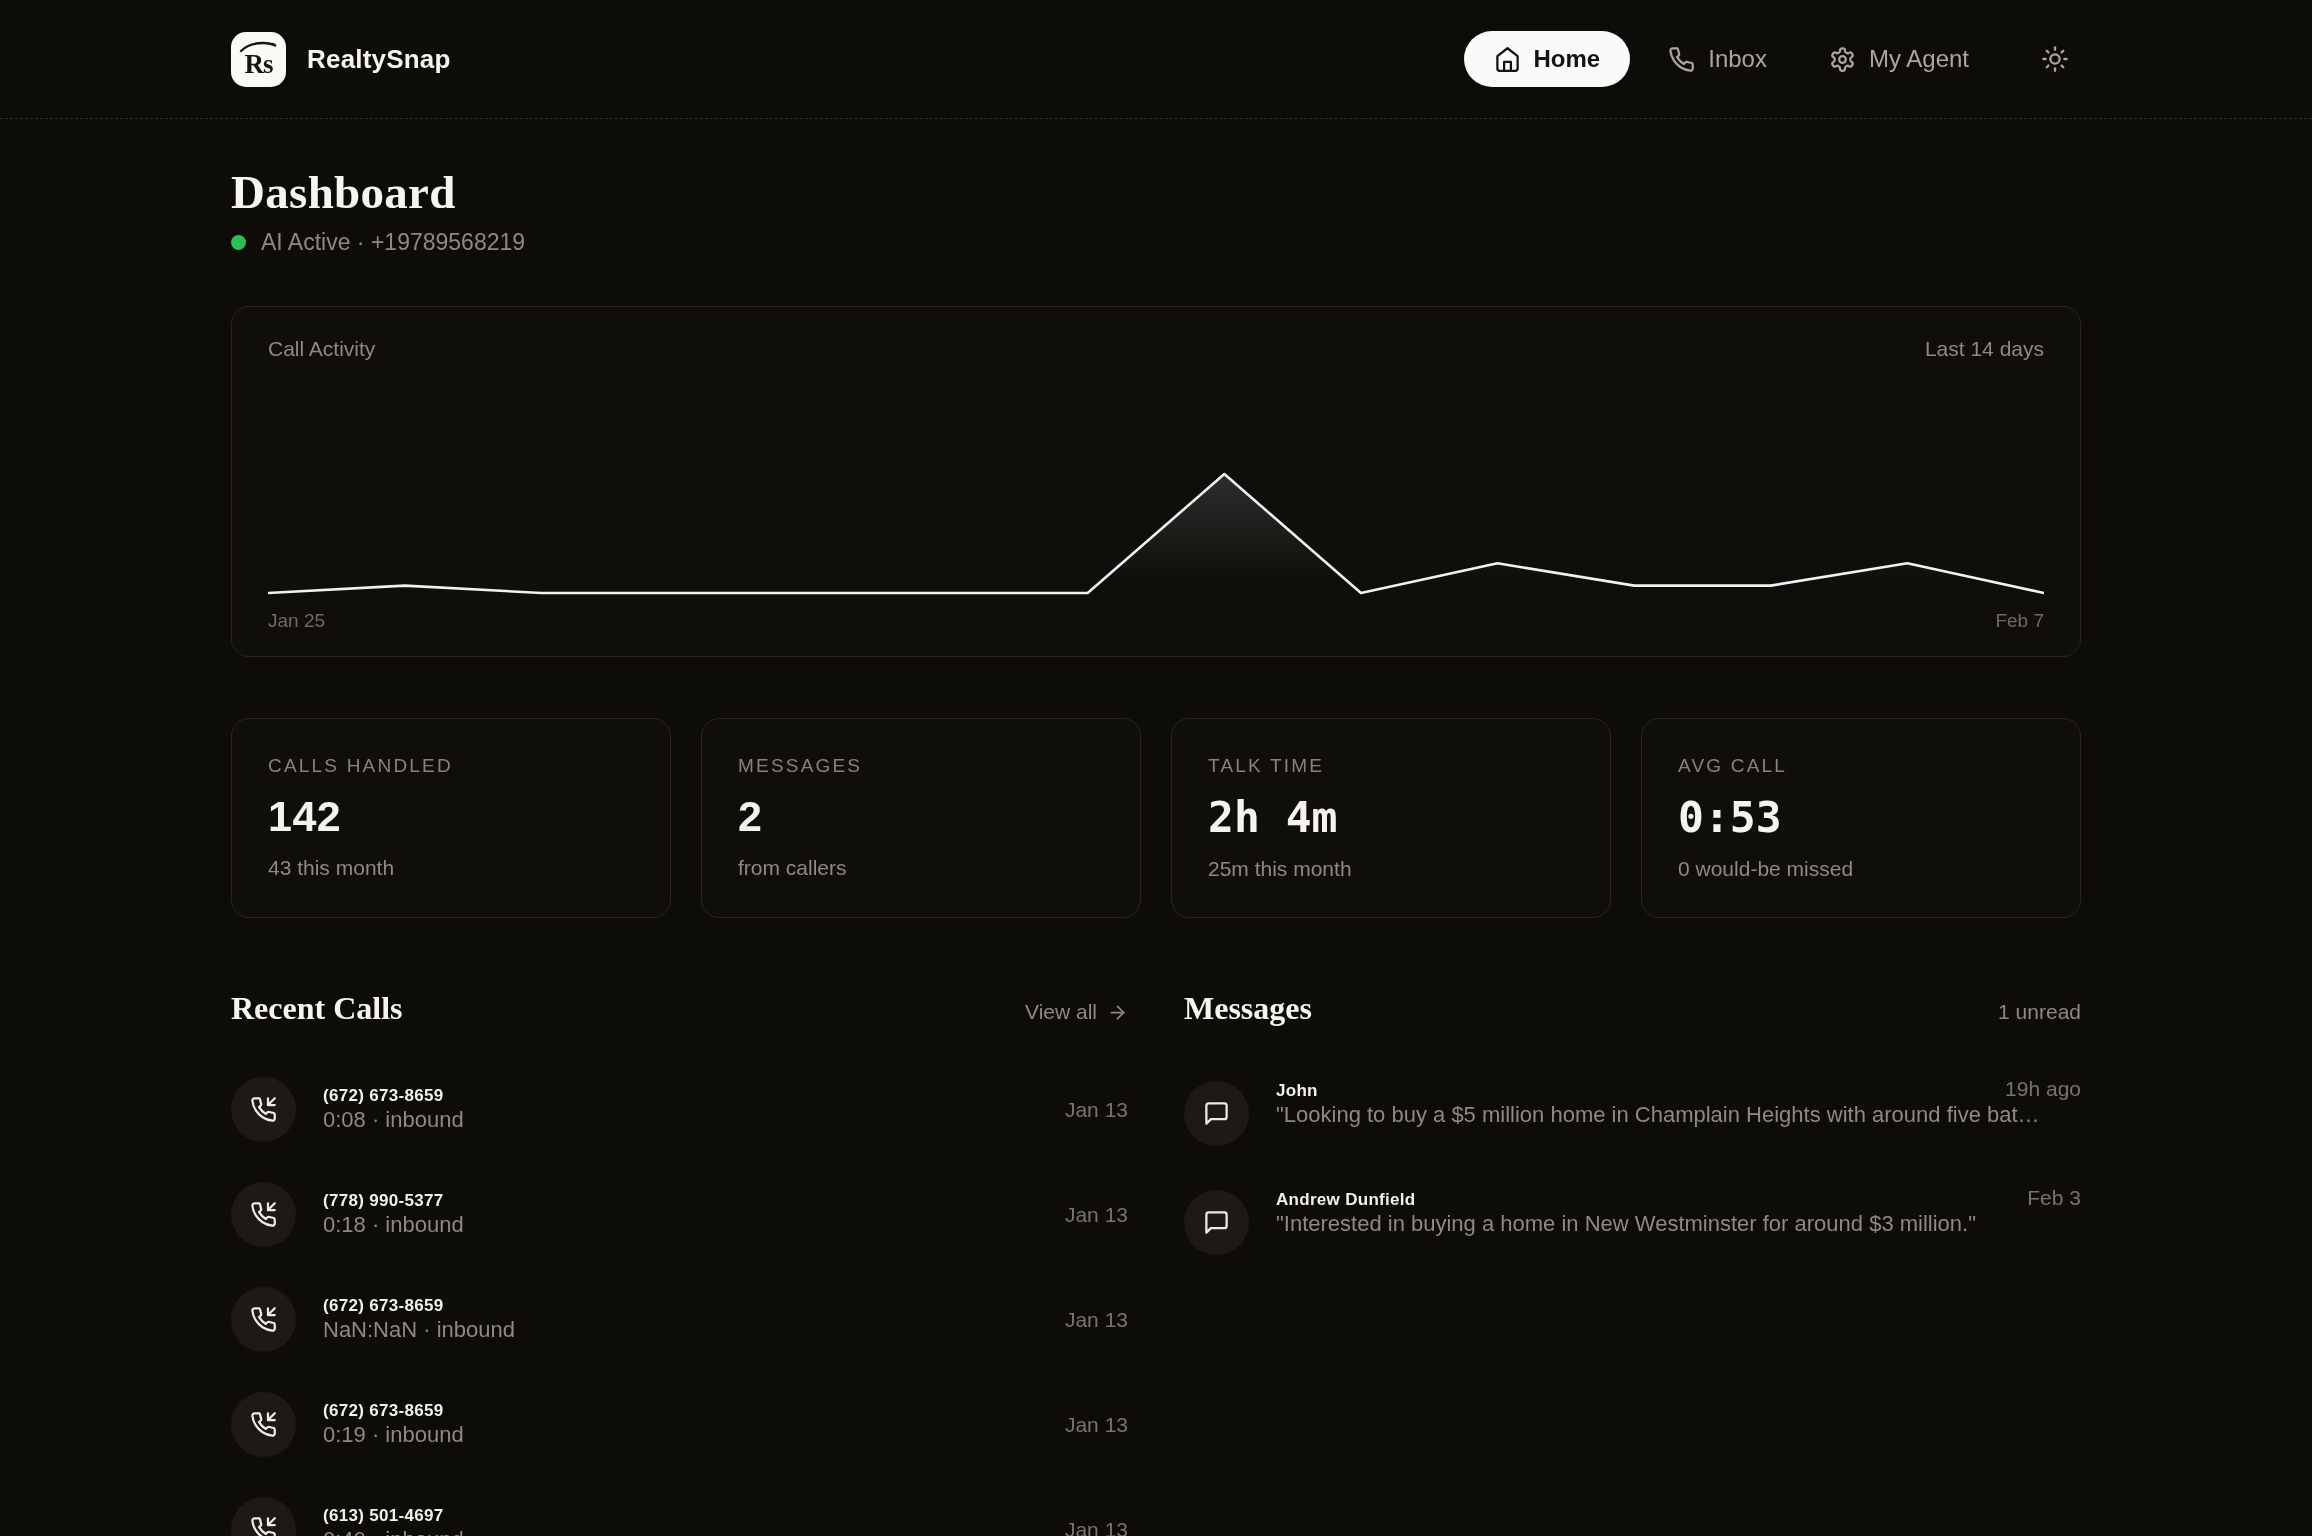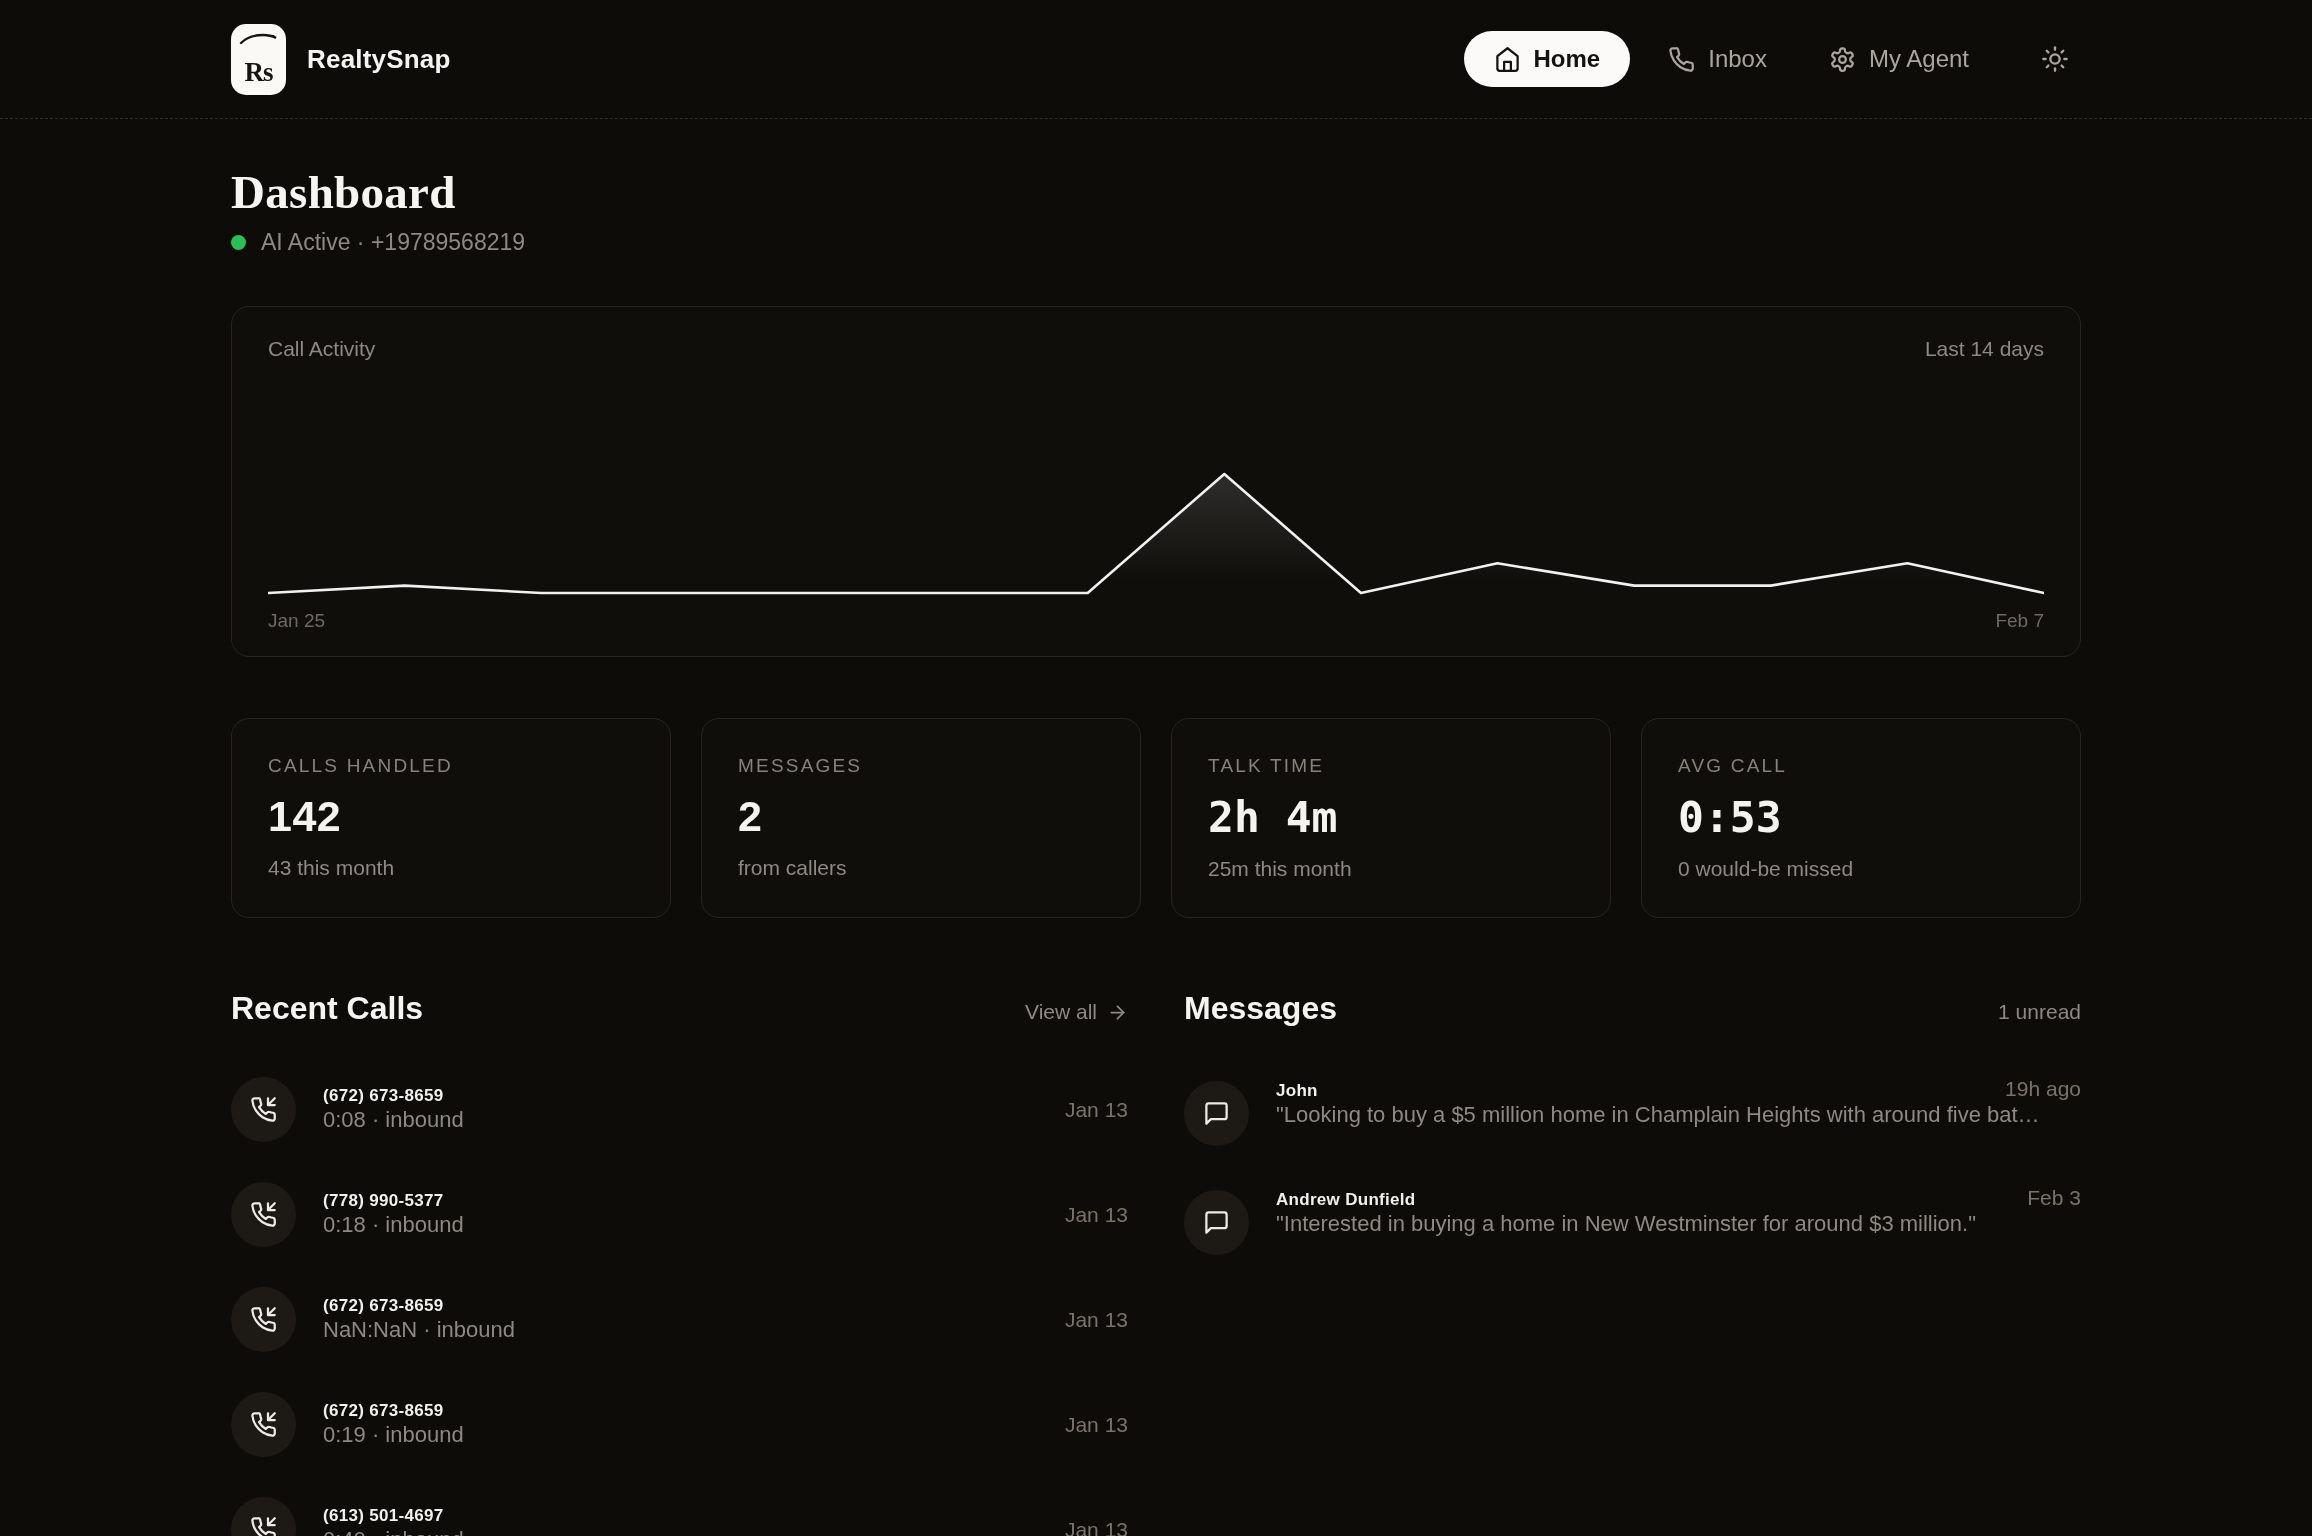--- a/index.html
+++ b/index.html
@@ -15,21 +15,21 @@
 
   
   .topnav {
     height:119px;
     border-bottom:1px dashed rgba(255,255,255,0.14);
     display:flex; align-items:center;
   }
   .topnav .container { display:flex; align-items:center; justify-content:space-between; }
   .brand { display:flex; align-items:center; gap:21px; }
   .logo-box {
-    width:55px; height:71px; border-radius:15px;
+    width:55px; height:55px; border-radius:15px;
     background:#FAF9F6; color:#17150F;
     position:relative; display:flex; align-items:flex-end; justify-content:center;
   }
   .logo-box .monogram {
     font-family:"Liberation Serif", serif; font-weight:700;
     font-size:27px; line-height:1; padding-bottom:9px; letter-spacing:-1px;
   }
   .logo-box svg.arc { position:absolute; top:8px; left:7px; }
   .brand-name { font-size:26px; font-weight:700; letter-spacing:0.2px; color:#F6F4F1; }
 
@@ -79,21 +79,21 @@
   .stat-card { padding:36px; }
   .stat-label { font-size:19px; letter-spacing:2.2px; color:#87837B; }
   .stat-value { font-size:43px; font-weight:700; color:#F5F3F0; margin-top:15px; letter-spacing:0.5px; }
   .stat-value.mono { font-family:"DejaVu Sans Mono", monospace; font-weight:700; letter-spacing:0; }
   .stat-sub { font-size:21px; color:#8D8983; margin-top:15px; }
 
   
   .columns { display:grid; grid-template-columns:1fr 1fr; gap:56px; margin-top:72px; }
   .section-head { display:flex; justify-content:space-between; align-items:baseline; margin-bottom:30px; }
   h2.section-title {
-    font-family:Liberation Sans, sans-serif;
+    font-family:Liberation Serif, serif;
     font-size:32px; font-weight:700; color:#F6F4F1;
   }
   .view-all {
     display:flex; align-items:center; gap:10px;
     background:none; border:none; cursor:pointer;
     font-size:21px; color:#8D8983; font-family:"Liberation Sans", sans-serif;
   }
   .unread-badge { font-size:21px; color:#8D8983; }
 
   .row-item {

